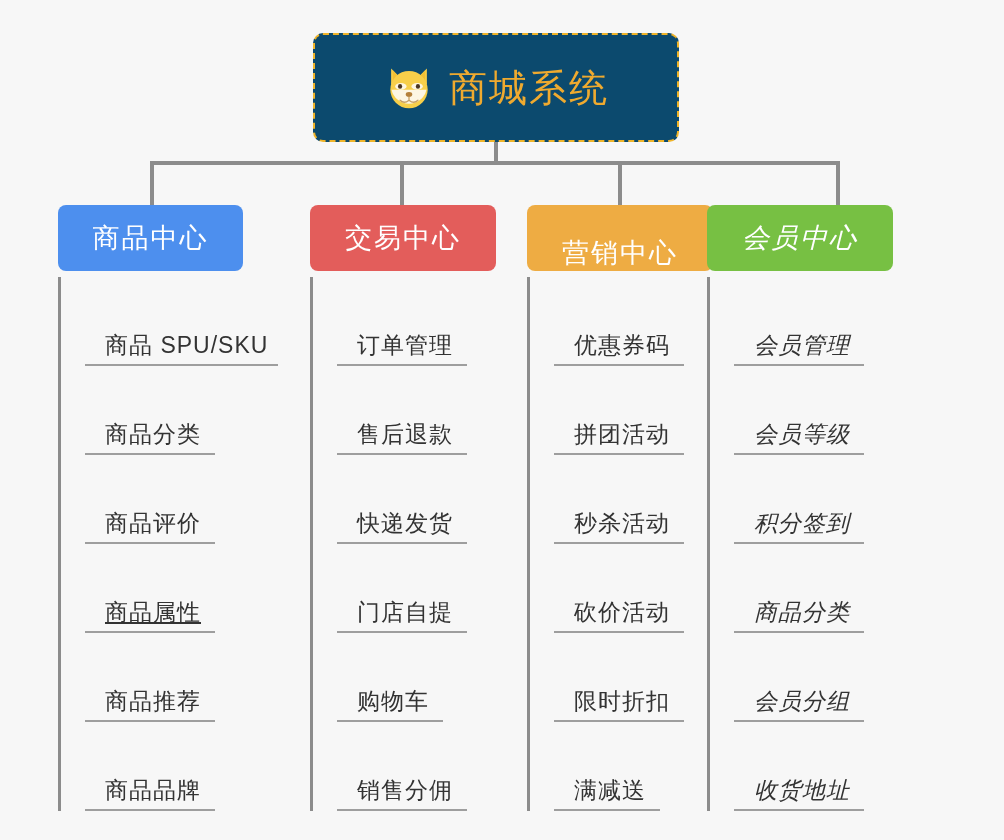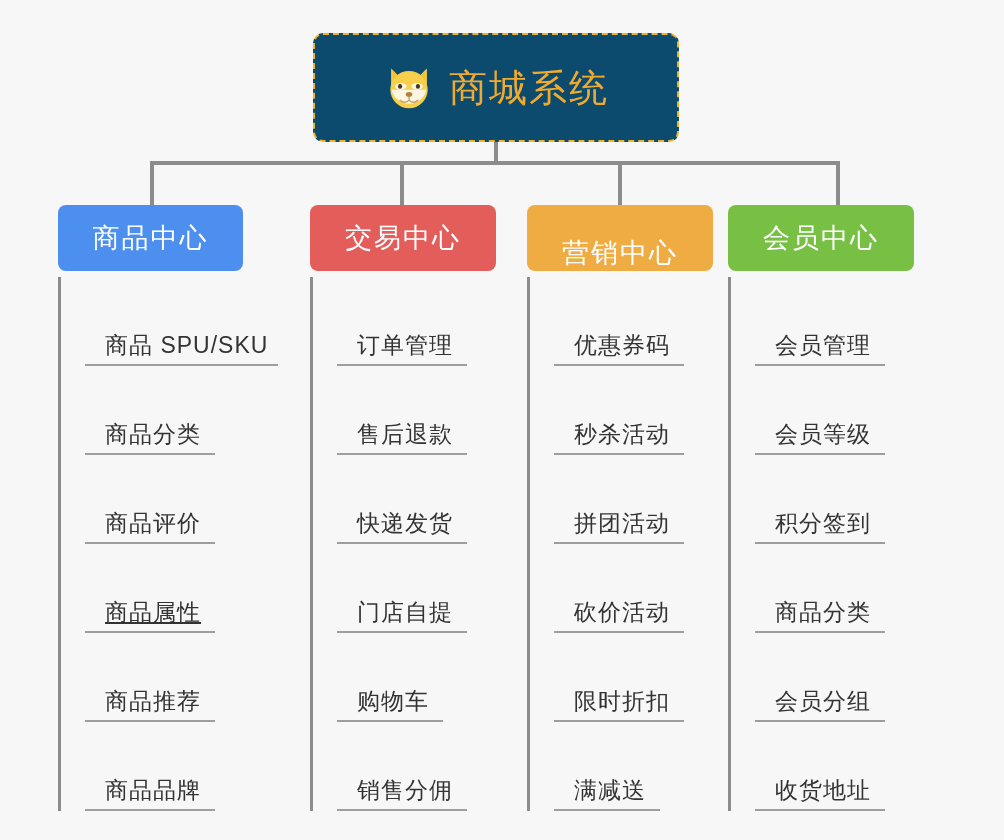--- a/index.html
+++ b/index.html
@@ -78,21 +78,21 @@
   .conn-drop.d4 { left: 836px; }
 
   
   .column {
     position: absolute;
     top: 205px;
   }
   .col-1 { left: 58px;  width: 250px; }
   .col-2 { left: 310px; width: 250px; }
   .col-3 { left: 527px; width: 250px; }
-  .col-4 { left: 728px; width: 250px; }
+  .col-4 { left: 707px; width: 250px; font-style: italic; }
 
   .cat-box {
     box-sizing: border-box;
     height: 66px;
     border-radius: 8px;
     display: flex;
     align-items: center;
     justify-content: center;
     color: #ffffff;
     font-size: 27px;
@@ -216,24 +216,24 @@
 
   <div class="column col-3">
     <div class="cat-box" style="background: rgb(238, 172, 67); align-items: flex-end;">
       <span>营销中心</span>
     </div>
     <div class="leaf-list" style="border-left-color: rgb(140, 140, 140);">
       <div class="leaf-item">
           <span class="leaf-label" style="color: rgb(51, 51, 51); border-bottom-color: rgb(158, 158, 158);">优惠券码</span>
         </div>
       <div class="leaf-item">
+          <span class="leaf-label" style="color: rgb(51, 51, 51); border-bottom-color: rgb(158, 158, 158);">拼团活动</span>
+        </div>
+      <div class="leaf-item">
           <span class="leaf-label" style="color: rgb(51, 51, 51); border-bottom-color: rgb(158, 158, 158);">秒杀活动</span>
-        </div>
-      <div class="leaf-item">
-          <span class="leaf-label" style="color: rgb(51, 51, 51); border-bottom-color: rgb(158, 158, 158);">拼团活动</span>
         </div>
       <div class="leaf-item">
           <span class="leaf-label" style="color: rgb(51, 51, 51); border-bottom-color: rgb(158, 158, 158);">砍价活动</span>
         </div>
       <div class="leaf-item">
           <span class="leaf-label" style="color: rgb(51, 51, 51); border-bottom-color: rgb(158, 158, 158);">限时折扣</span>
         </div>
       <div class="leaf-item">
           <span class="leaf-label" style="color: rgb(51, 51, 51); border-bottom-color: rgb(158, 158, 158);">满减送</span>
         </div>

